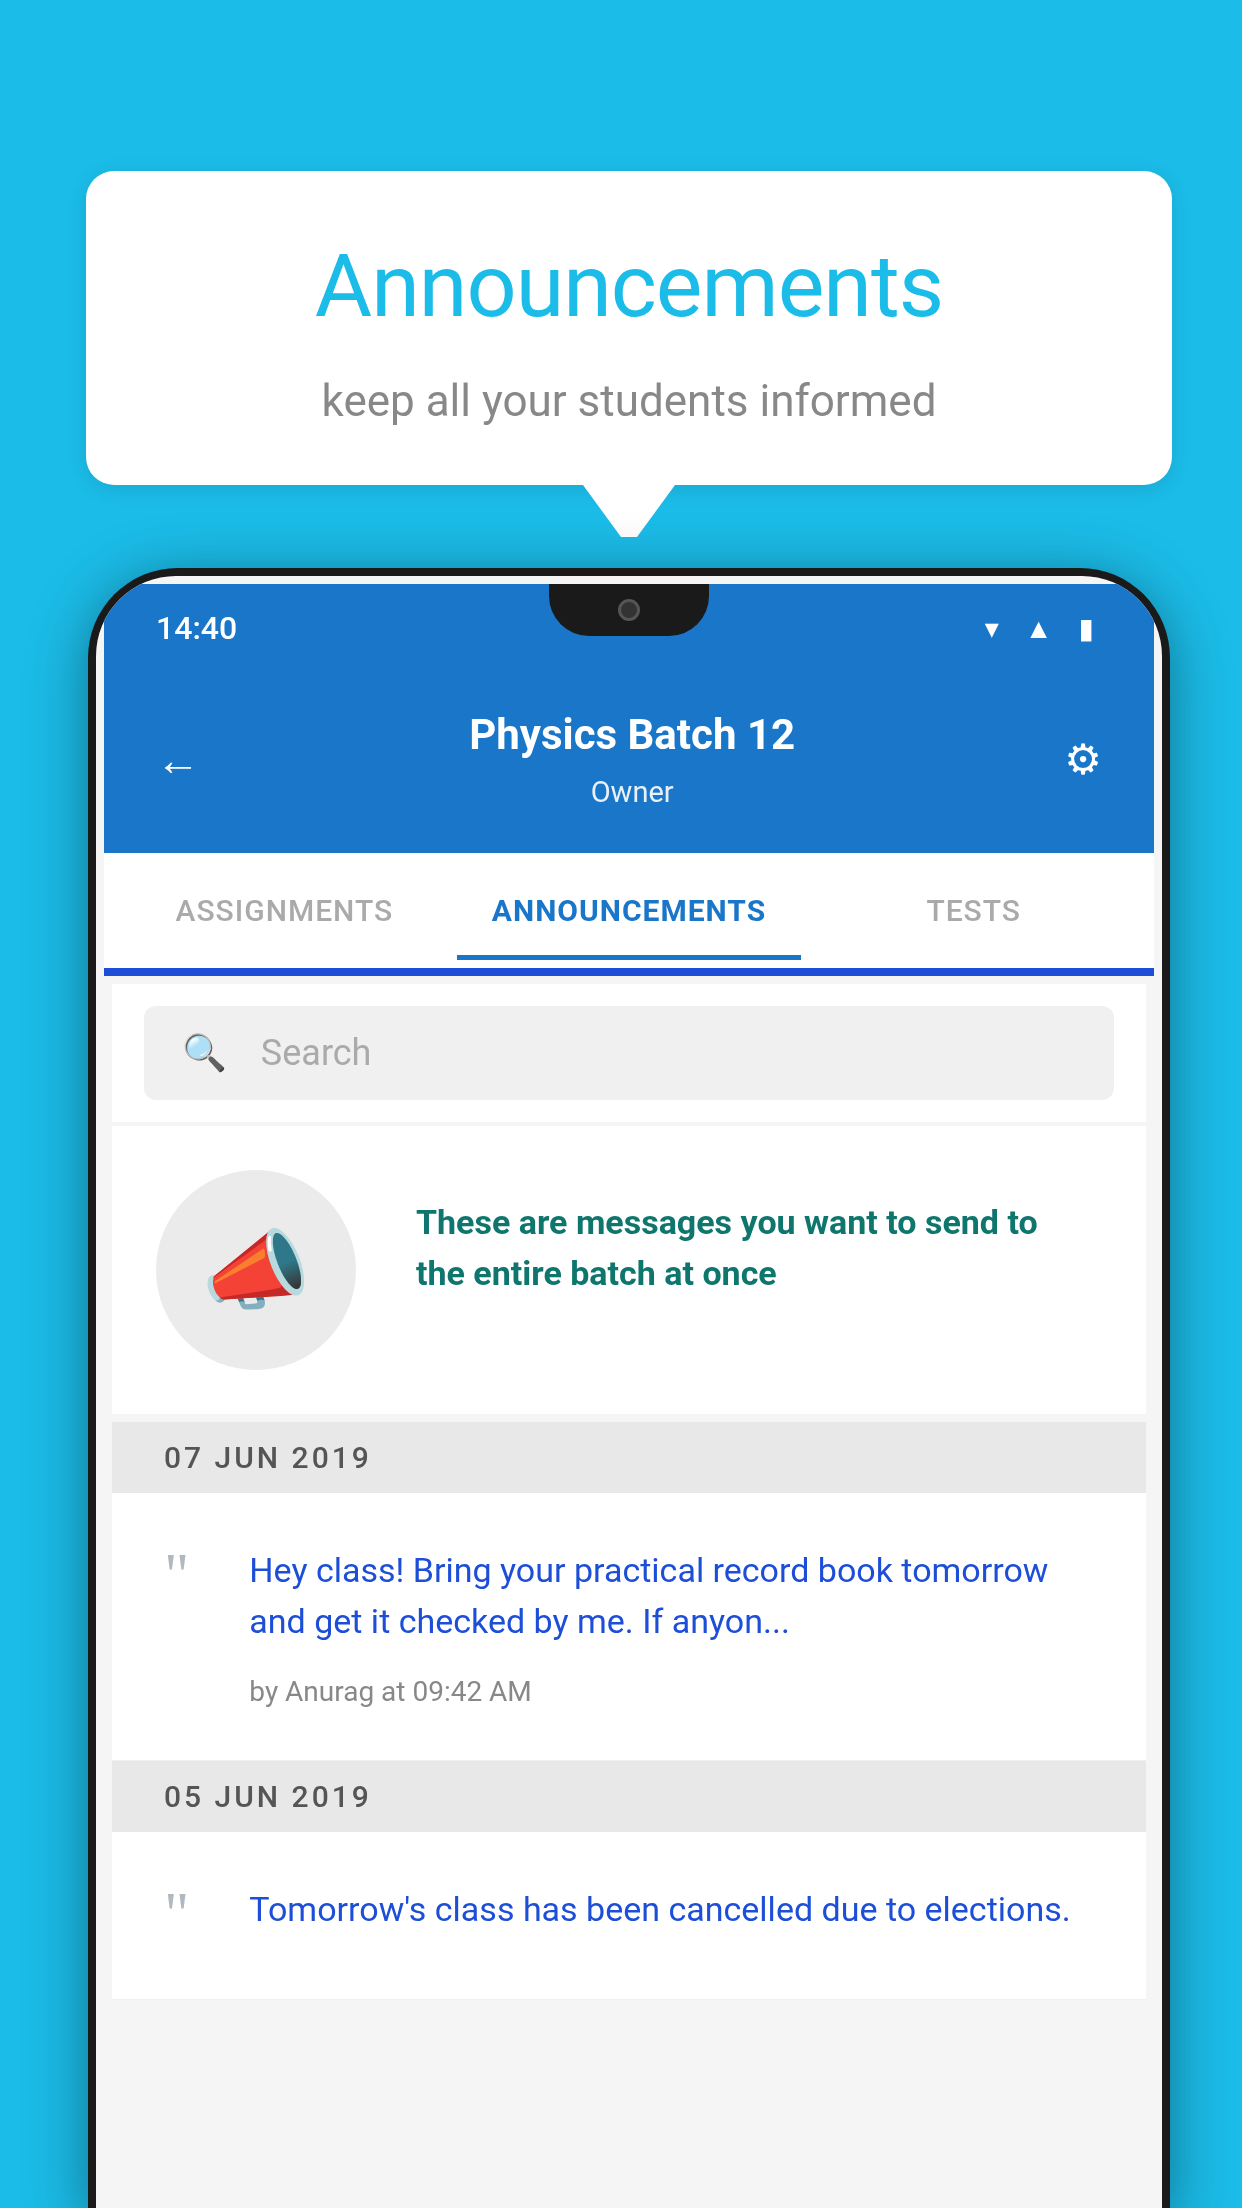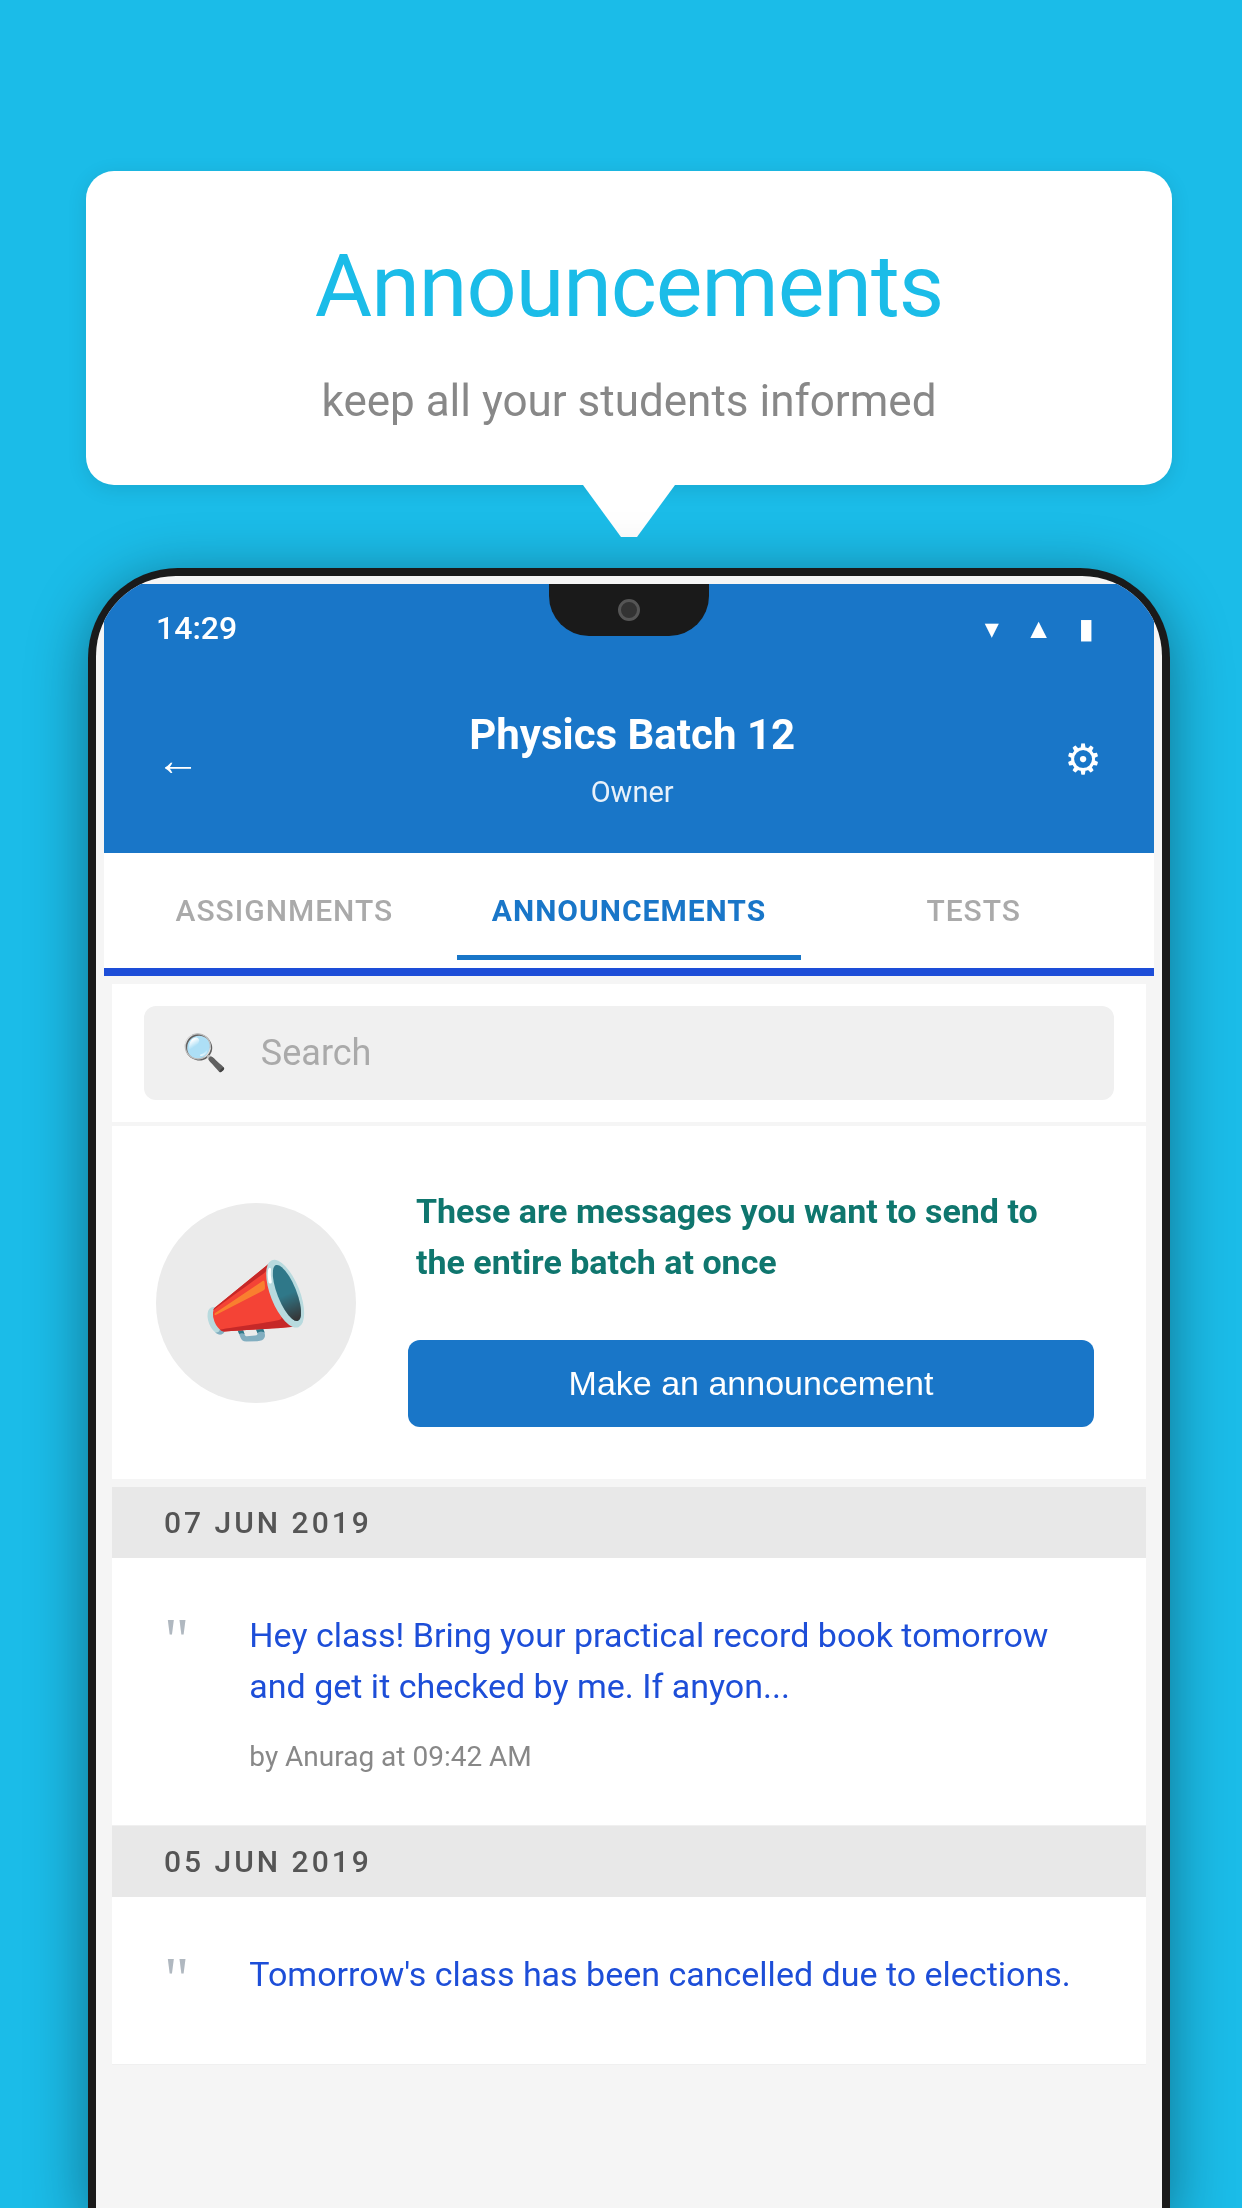--- a/index.html
+++ b/index.html
@@ -337,21 +337,21 @@
     <div class="bubble-title">Announcements</div>
     <div class="bubble-subtitle">keep all your students informed</div>
   </div>
   <div class="speech-bubble-tail"></div>
 </div>
 
 <div class="phone-frame">
   <div class="phone-inner">
 
     <div class="notch-bar">
-      <span class="status-time">14:29</span>
+      <span class="status-time">14:40</span>
       <div class="notch">
         <div class="camera-dot"></div>
       </div>
       <div class="status-icons">
         <span class="wifi-icon">▾</span>
         <span class="signal-icon">▲</span>
         <span class="battery-icon">▮</span>
       </div>
     </div>
 
@@ -384,21 +384,20 @@
           <span class="search-text">Search</span>
         </div>
       </div>
 
       <div class="announce-section">
         <div class="announce-icon-circle">
           <span class="announce-icon-svg">📣</span>
         </div>
         <div class="announce-right">
           <div class="announce-desc">These are messages you want to send to the entire batch at once</div>
-          <button class="announce-btn">Make an announcement</button>
         </div>
       </div>
 
       <div class="date-separator">
         <span>07  JUN  2019</span>
       </div>
 
       <div class="announcement-item">
         <div class="quote-icon">"</div>
         <div class="announcement-content">

